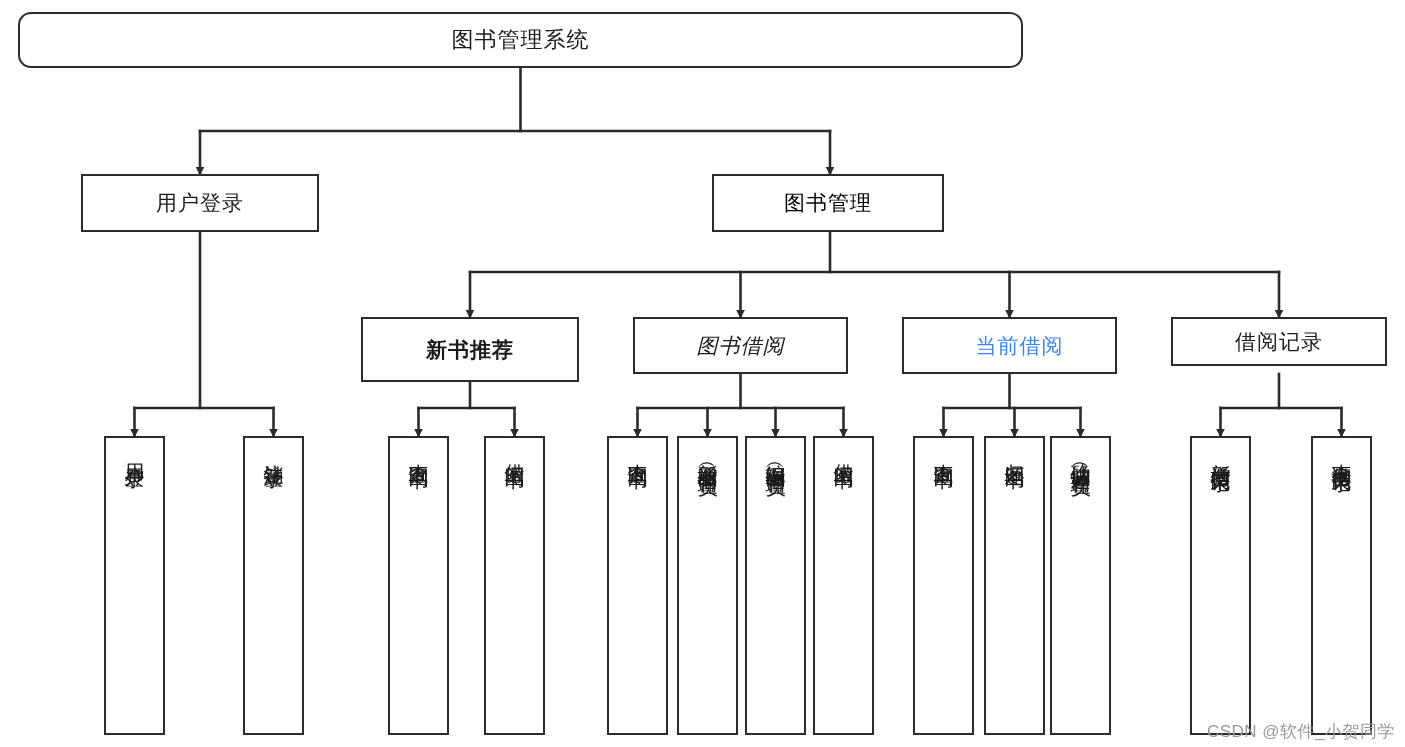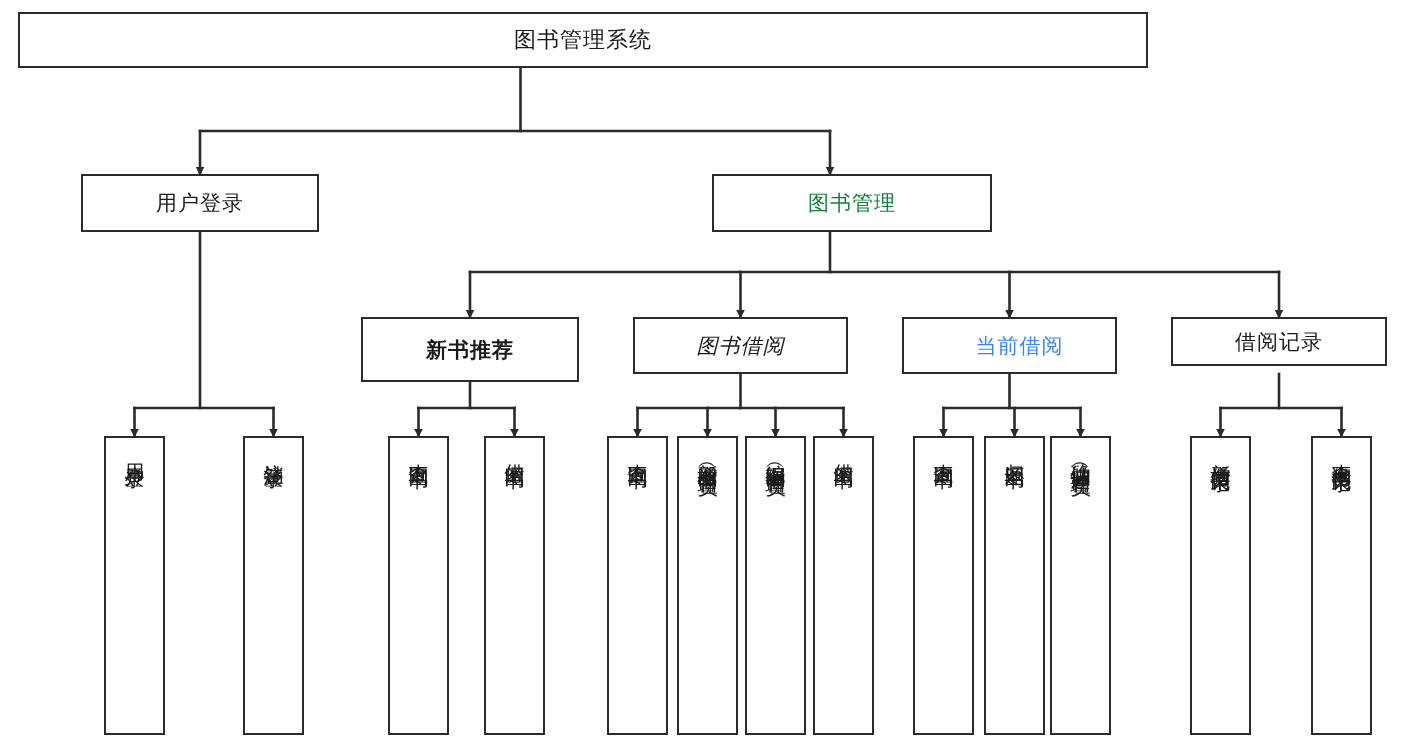--- a/index.html
+++ b/index.html
@@ -109,27 +109,27 @@
         <path d="M 1014.5 408 L 1014.5 436" marker-end="url(#arrowhead)"></path>
         <path d="M 1080.5 408 L 1080.5 436" marker-end="url(#arrowhead)"></path>
         <path d="M 1279 374 L 1279 408"></path>
         <path d="M 1220.5 408 L 1341.5 408"></path>
         <path d="M 1220.5 408 L 1220.5 436" marker-end="url(#arrowhead)"></path>
         <path d="M 1341.5 408 L 1341.5 436" marker-end="url(#arrowhead)"></path>
       </g>
   </svg>
 
   <div id="node-layer">
-      <div class="node horizontal root" style="left: 18px; top: 12px; width: 1130px; height: 56px; border-color: rgb(43, 43, 43); color: rgb(26, 26, 26);">
+      <div class="node horizontal root" style="left: 18px; top: 12px; width: 1005px; height: 56px; border-color: rgb(43, 43, 43); color: rgb(26, 26, 26); border-radius: 13px;">
         <span>图书管理系统</span>
       </div>
       <div class="node horizontal lvl2" style="left: 81px; top: 174px; width: 238px; height: 58px; border-color: rgb(43, 43, 43); color: rgb(26, 26, 26);">
         <span>用户登录</span>
       </div>
-      <div class="node horizontal lvl2" style="left: 712px; top: 174px; width: 280px; height: 58px; border-color: rgb(43, 43, 43); color: #15803d;">
+      <div class="node horizontal lvl2" style="left: 712px; top: 174px; width: 232px; height: 58px; border-color: rgb(43, 43, 43); color: #000000;">
         <span>图书管理</span>
       </div>
       <div class="node horizontal lvl3" style="left: 361px; top: 317px; width: 218px; height: 65px; border-color: rgb(43, 43, 43); color: rgb(26, 26, 26); font-weight: bold;">
         <span>新书推荐</span>
       </div>
       <div class="node horizontal lvl3" style="left: 633px; top: 317px; width: 215px; height: 57px; border-color: rgb(43, 43, 43); color: rgb(26, 26, 26); font-style: italic;">
         <span>图书借阅</span>
       </div>
       <div class="node horizontal lvl3" style="left: 902px; top: 317px; width: 215px; height: 57px; border-color: rgb(43, 43, 43); color: #3b82f6; padding-left: 20px;">
         <span>当前借阅</span>
@@ -171,14 +171,15 @@
         <span class="vtext">确认归还（管理员）</span>
       </div>
       <div class="node vertical leaf" style="left: 1190px; top: 436px; width: 61px; height: 299px; border-color: rgb(43, 43, 43); color: rgb(26, 26, 26);">
         <span class="vtext">新增借阅记录</span>
       </div>
       <div class="node vertical leaf" style="left: 1311px; top: 436px; width: 61px; height: 299px; border-color: rgb(43, 43, 43); color: rgb(26, 26, 26);">
         <span class="vtext">查询借阅记录</span>
       </div>
     </div>
 
+  <div id="watermark">CSDN @软件_小贺同学</div>
 
 </div>
 
 </body></html>

